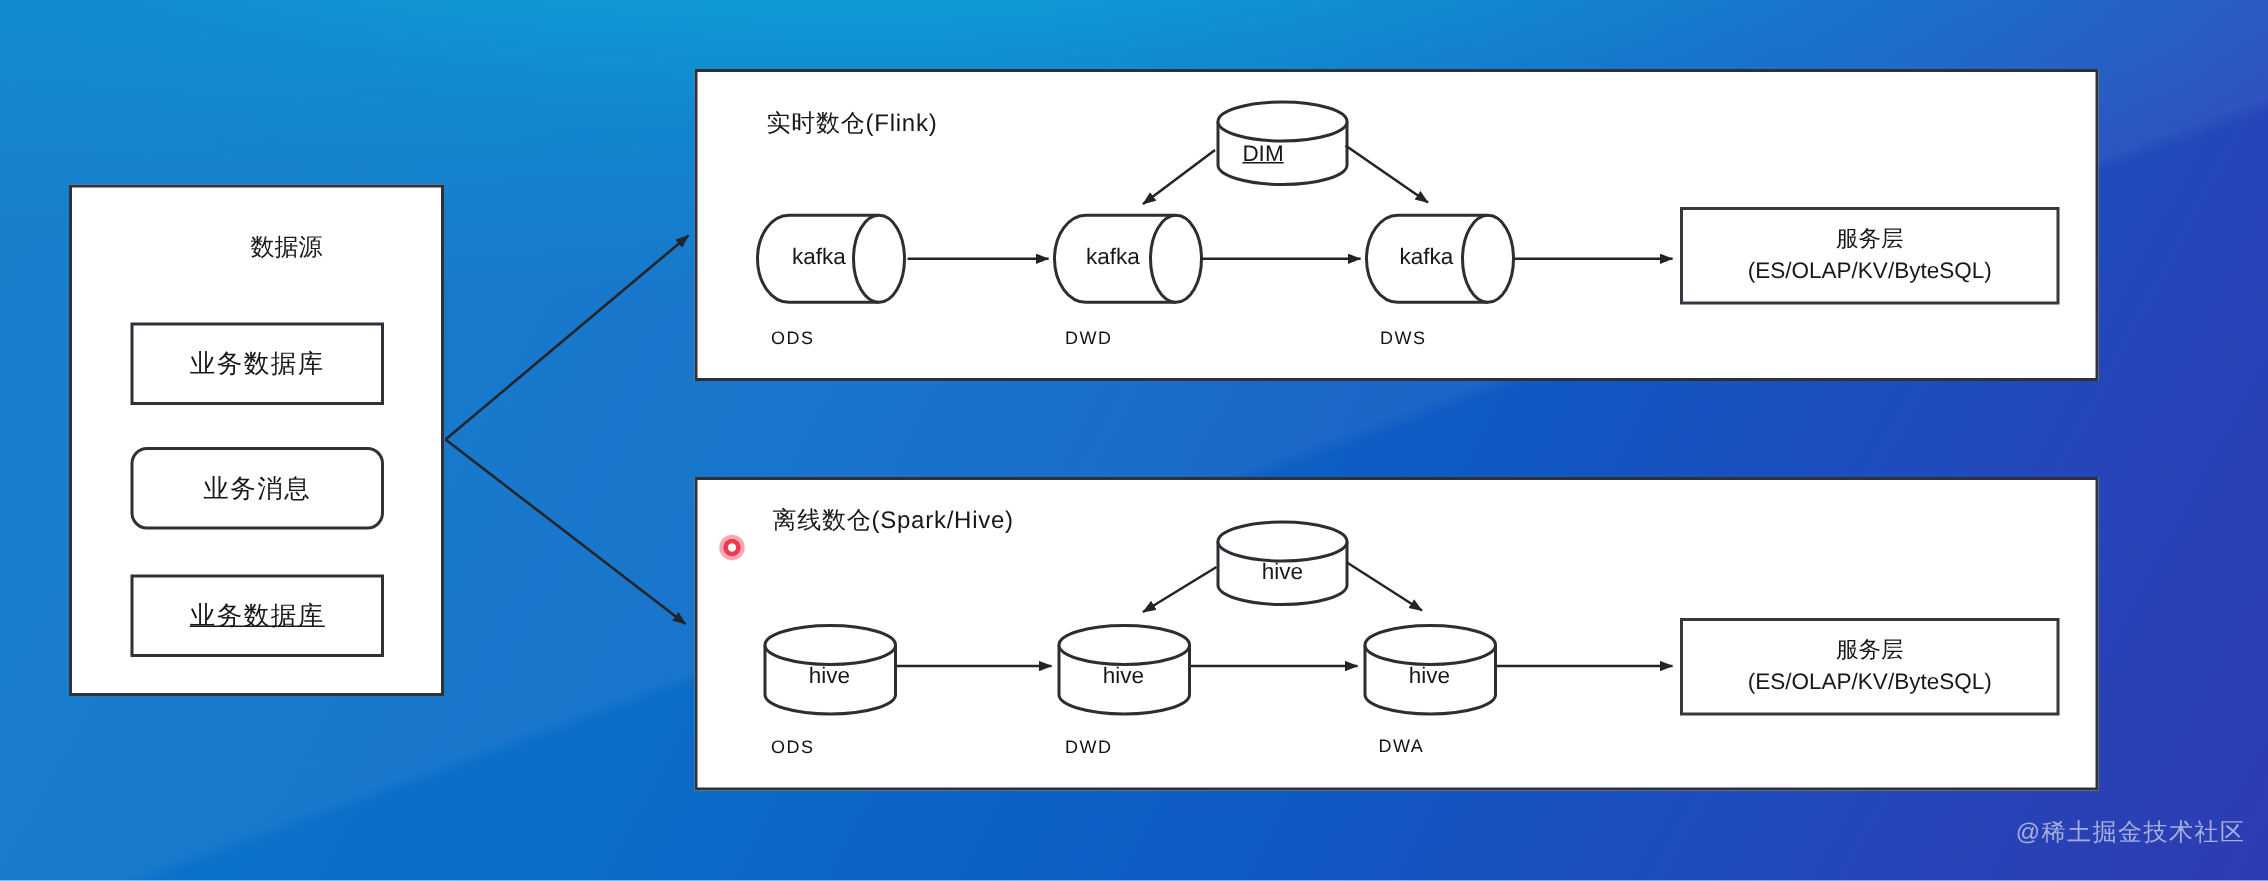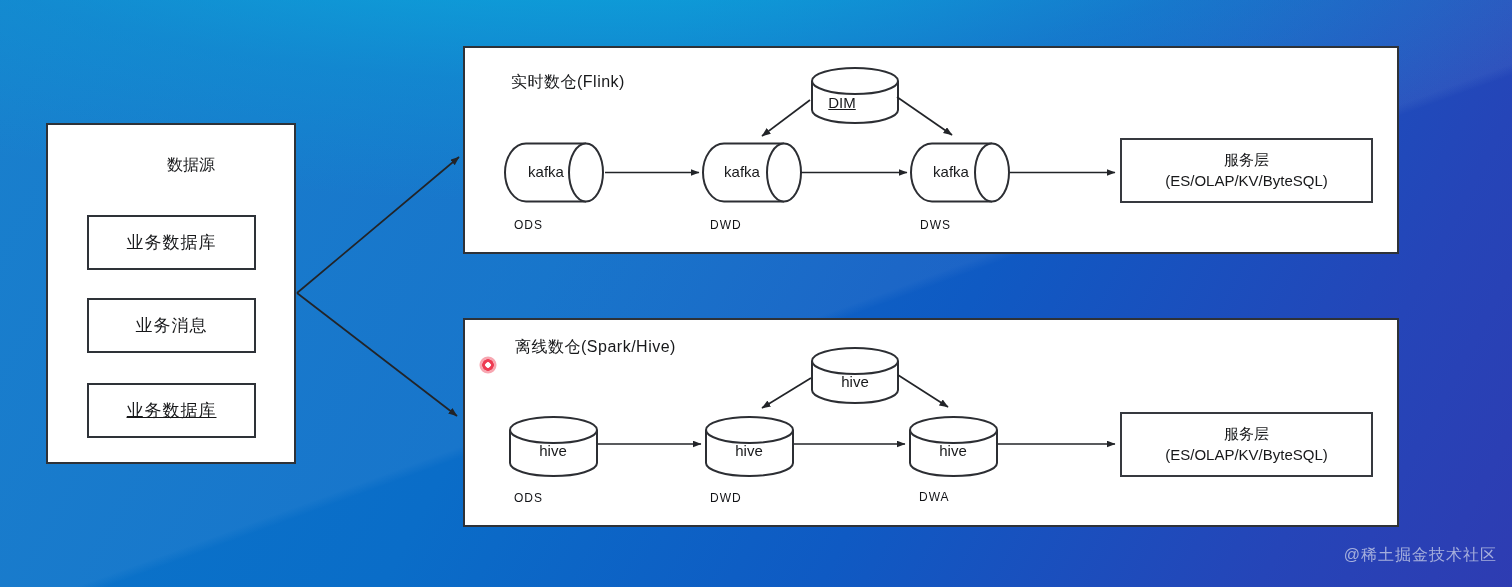--- a/index.html
+++ b/index.html
@@ -114,21 +114,21 @@
       <line x1="598" y1="444" x2="701" y2="444" marker-end="url(#ah)"></line>
       <line x1="794" y1="444" x2="905" y2="444" marker-end="url(#ah)"></line>
       <line x1="998" y1="444" x2="1115" y2="444" marker-end="url(#ah)"></line>
       <line x1="811" y1="378" x2="762" y2="408" marker-end="url(#ah)"></line>
       <line x1="898" y1="375" x2="948" y2="407" marker-end="url(#ah)"></line>
     </g>
   </svg>
 
   <div class="src-title" style="left:85px;top:155px;">数据源</div>
   <div class="src-item" style="top:215px;">业务数据库</div>
-  <div class="src-item" style="top:298px;">业务消息</div>
+  <div class="src-item" style="top:298px;border-radius:11px;">业务消息</div>
   <div class="src-item" style="top:383px;text-decoration:underline;">业务数据库</div>
 
   <div class="panel-title" style="left:511px;top:72px;">实时数仓(Flink)</div>
 
   <div class="cyl-label" style="left:802px;top:94px;text-decoration:underline;">DIM</div>
 
   <div class="cyl-label" style="left:506px;top:163px;">kafka</div>
   <div class="cyl-label" style="left:702px;top:163px;">kafka</div>
   <div class="cyl-label" style="left:911px;top:163px;">kafka</div>
 

